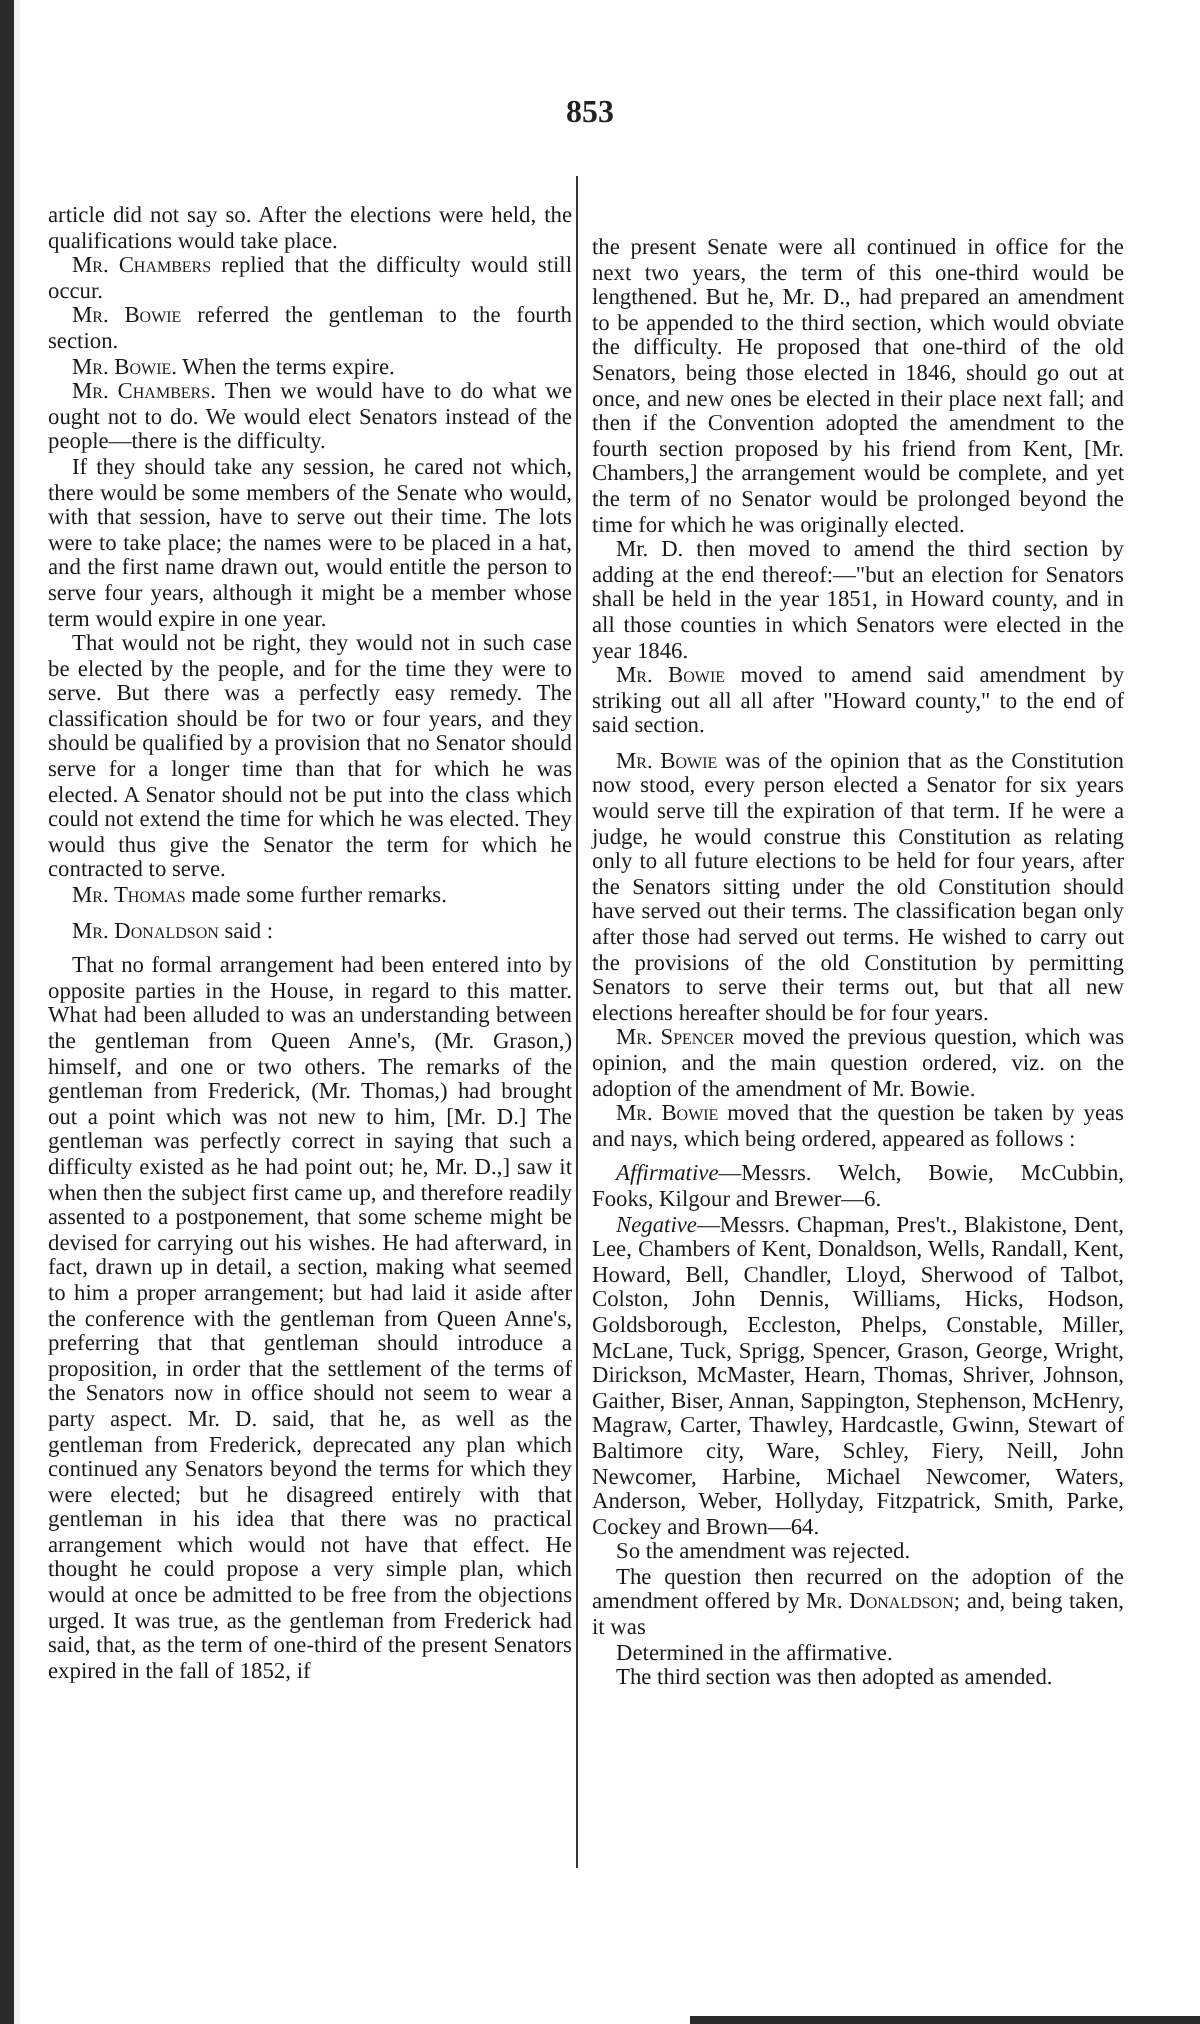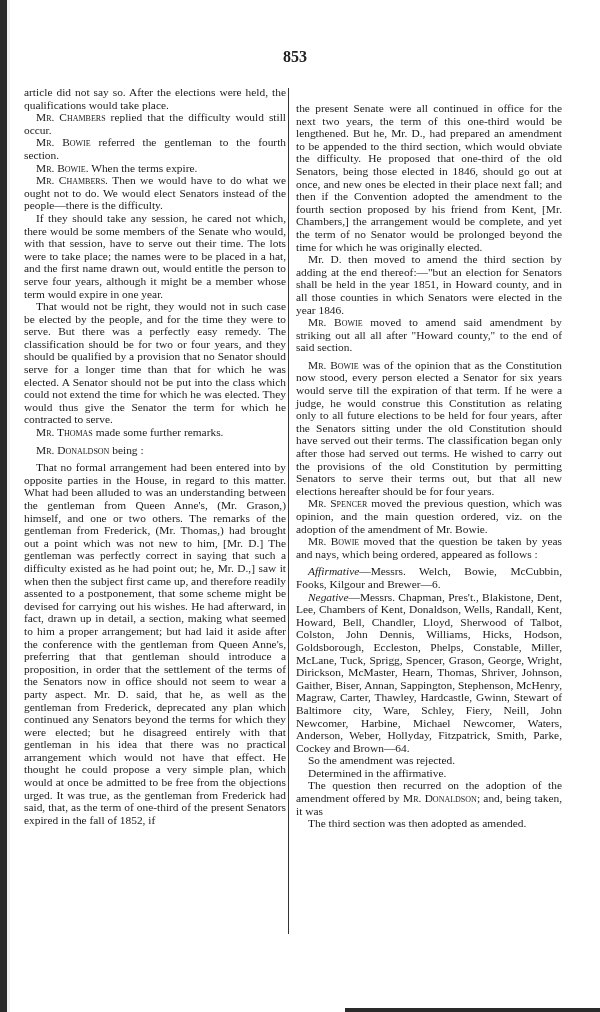--- a/index.html
+++ b/index.html
@@ -21,21 +21,21 @@
     position: absolute; left: 345px; top: 1008px; width: 255px; height: 4px;
     background: #2a2a2a;
   }
   .page-number {
     position: absolute; left: 283px; top: 48px;
     font-family: Liberation Serif, serif;
     font-size: 16px; font-weight: bold; letter-spacing: 0px;
     color: #222;
   }
   .column {
-    position: absolute; top: 86px; width: 262px;
+    position: absolute; top: 102px; width: 262px;
     font-size: 11.4px; line-height: 12.6px; text-align: justify;
   }
   .col-left { left: 24px; }
   .col-right { left: 296px; width: 266px; margin-top: 16px; }
   .column-rule {
     position: absolute; left: 288px; top: 88px; width: 1px; height: 846px;
     background: #333;
   }
   p { margin: 0; text-indent: 12px; }
   p.cont { text-indent: 0; }
@@ -54,30 +54,30 @@
 
 <div class="column col-left" id="col-left">
     <p class="cont"><span>article did not say so.  After the elections were held, the qualifications would take place.</span></p>
     <p><span class="sc">Mr. Chambers</span><span> replied that the difficulty would still occur.</span></p>
     <p><span class="sc">Mr. Bowie</span><span> referred the gentleman to the fourth section.</span></p>
     <p><span class="sc">Mr. Bowie.</span><span>  When the terms expire.</span></p>
     <p><span class="sc">Mr. Chambers.</span><span>  Then we would have to do what we ought not to do.  We would elect Senators instead of the people—there is the difficulty.</span></p>
     <p><span>If they should take any session, he cared not which, there would be some members of the Senate who would, with that session, have to serve out their time.  The lots were to take place; the names were to be placed in a hat, and the first name drawn out, would entitle the person to serve four years, although it might be a member whose term would expire in one year.</span></p>
     <p><span>That would not be right, they would not in such case be elected by the people, and for the time they were to serve.  But there was a perfectly easy remedy.  The classification should be for two or four years, and they should be qualified by a provision that no Senator should serve for a longer time than that for which he was elected.  A Senator should not be put into the class which could not extend the time for which he was elected.  They would thus give the Senator the term for which he contracted to serve.</span></p>
     <p><span class="sc">Mr. Thomas</span><span> made some further remarks.</span></p>
-    <p class="gap"><span class="sc">Mr. Donaldson</span><span> being :</span></p>
+    <p class="gap"><span class="sc">Mr. Donaldson</span><span> said :</span></p>
     <p class="gap"><span>That no formal arrangement had been entered into by opposite parties in the House, in regard to this matter.  What had been alluded to was an understanding between the gentleman from Queen Anne's, (Mr. Grason,) himself, and one or two others.  The remarks of the gentleman from Frederick, (Mr. Thomas,) had brought out a point which was not new to him, [Mr. D.] The gentleman was perfectly correct in saying that such a difficulty existed as he had point out; he, Mr. D.,] saw it when then the subject first came up, and therefore readily assented to a postponement, that some scheme might be devised for carrying out his wishes.  He had afterward, in fact, drawn up in detail, a section, making what seemed to him a proper arrangement; but had laid it aside after the conference with the gentleman from Queen Anne's, preferring that that gentleman should introduce a proposition, in order that the settlement of the terms of the Senators now in office should not seem to wear a party aspect.  Mr. D. said, that he, as well as the gentleman from Frederick, deprecated any plan which continued any Senators beyond the terms for which they were elected; but he disagreed entirely with that gentleman in his idea that there was no practical arrangement which would not have that effect.  He thought he could propose a very simple plan, which would at once be admitted to be free from the objections urged.  It was true, as the gentleman from Frederick had said, that, as the term of one-third of the present Senators expired in the fall of 1852, if</span></p>
   </div>
 <div class="column-rule"></div>
 <div class="column col-right" id="col-right">
     <p class="cont"><span>the present Senate were all continued in office for the next two years, the term of this one-third would be lengthened.  But he, Mr. D., had prepared an amendment to be appended to the third section, which would obviate the difficulty.  He proposed that one-third of the old Senators, being those elected in 1846, should go out at once, and new ones be elected in their place next fall; and then if the Convention adopted the amendment to the fourth section proposed by his friend from Kent, [Mr. Chambers,] the arrangement would be complete, and yet the term of no Senator would be prolonged beyond the time for which he was originally elected.</span></p>
     <p><span>Mr. D. then moved to amend the third section by adding at the end thereof:—"but an election for Senators shall be held in the year 1851, in Howard county, and in all those counties in which Senators were elected in the year 1846.</span></p>
     <p><span class="sc">Mr. Bowie</span><span> moved to amend said amendment by striking out all all after "Howard county," to the end of said section.</span></p>
     <p class="gap"><span class="sc">Mr. Bowie</span><span> was of the opinion that as the Constitution now stood, every person elected a Senator for six years would serve till the expiration of that term.  If he were a judge, he would construe this Constitution as relating only to all future elections to be held for four years, after the Senators sitting under the old Constitution should have served out their terms.  The classification began only after those had served out terms.  He wished to carry out the provisions of the old Constitution by permitting Senators to serve their terms out, but that all new elections hereafter should be for four years.</span></p>
     <p><span class="sc">Mr. Spencer</span><span> moved the previous question, which was opinion, and the main question ordered, viz. on the adoption of the amendment of Mr. Bowie.</span></p>
     <p><span class="sc">Mr. Bowie</span><span> moved that the question be taken by yeas and nays, which being ordered, appeared as follows :</span></p>
     <p class="gap"><span class="it">Affirmative</span><span>—Messrs. Welch, Bowie, McCubbin, Fooks, Kilgour and Brewer—6.</span></p>
     <p><span class="it">Negative</span><span>—Messrs. Chapman, Pres't., Blakistone, Dent, Lee, Chambers of Kent, Donaldson, Wells, Randall, Kent, Howard, Bell, Chandler, Lloyd, Sherwood of Talbot, Colston, John Dennis, Williams, Hicks, Hodson, Goldsborough, Eccleston, Phelps, Constable, Miller, McLane, Tuck, Sprigg, Spencer, Grason, George, Wright, Dirickson, McMaster, Hearn, Thomas, Shriver, Johnson, Gaither, Biser, Annan, Sappington, Stephenson, McHenry, Magraw, Carter, Thawley, Hardcastle, Gwinn, Stewart of Baltimore city, Ware, Schley, Fiery, Neill, John Newcomer, Harbine, Michael Newcomer, Waters, Anderson, Weber, Hollyday, Fitzpatrick, Smith, Parke, Cockey and Brown—64.</span></p>
     <p><span>So the amendment was rejected.</span></p>
+    <p><span>The question then recurred on the adoption of the amendment offered by </span><span class="sc">Mr. Donaldson</span><span>; and, being taken, it was</span></p>
     <p><span>Determined in the affirmative.</span></p>
-    <p><span>The question then recurred on the adoption of the amendment offered by </span><span class="sc">Mr. Donaldson</span><span>; and, being taken, it was</span></p>
     <p><span>The third section was then adopted as amended.</span></p>
   </div>
 
 </body></html>

